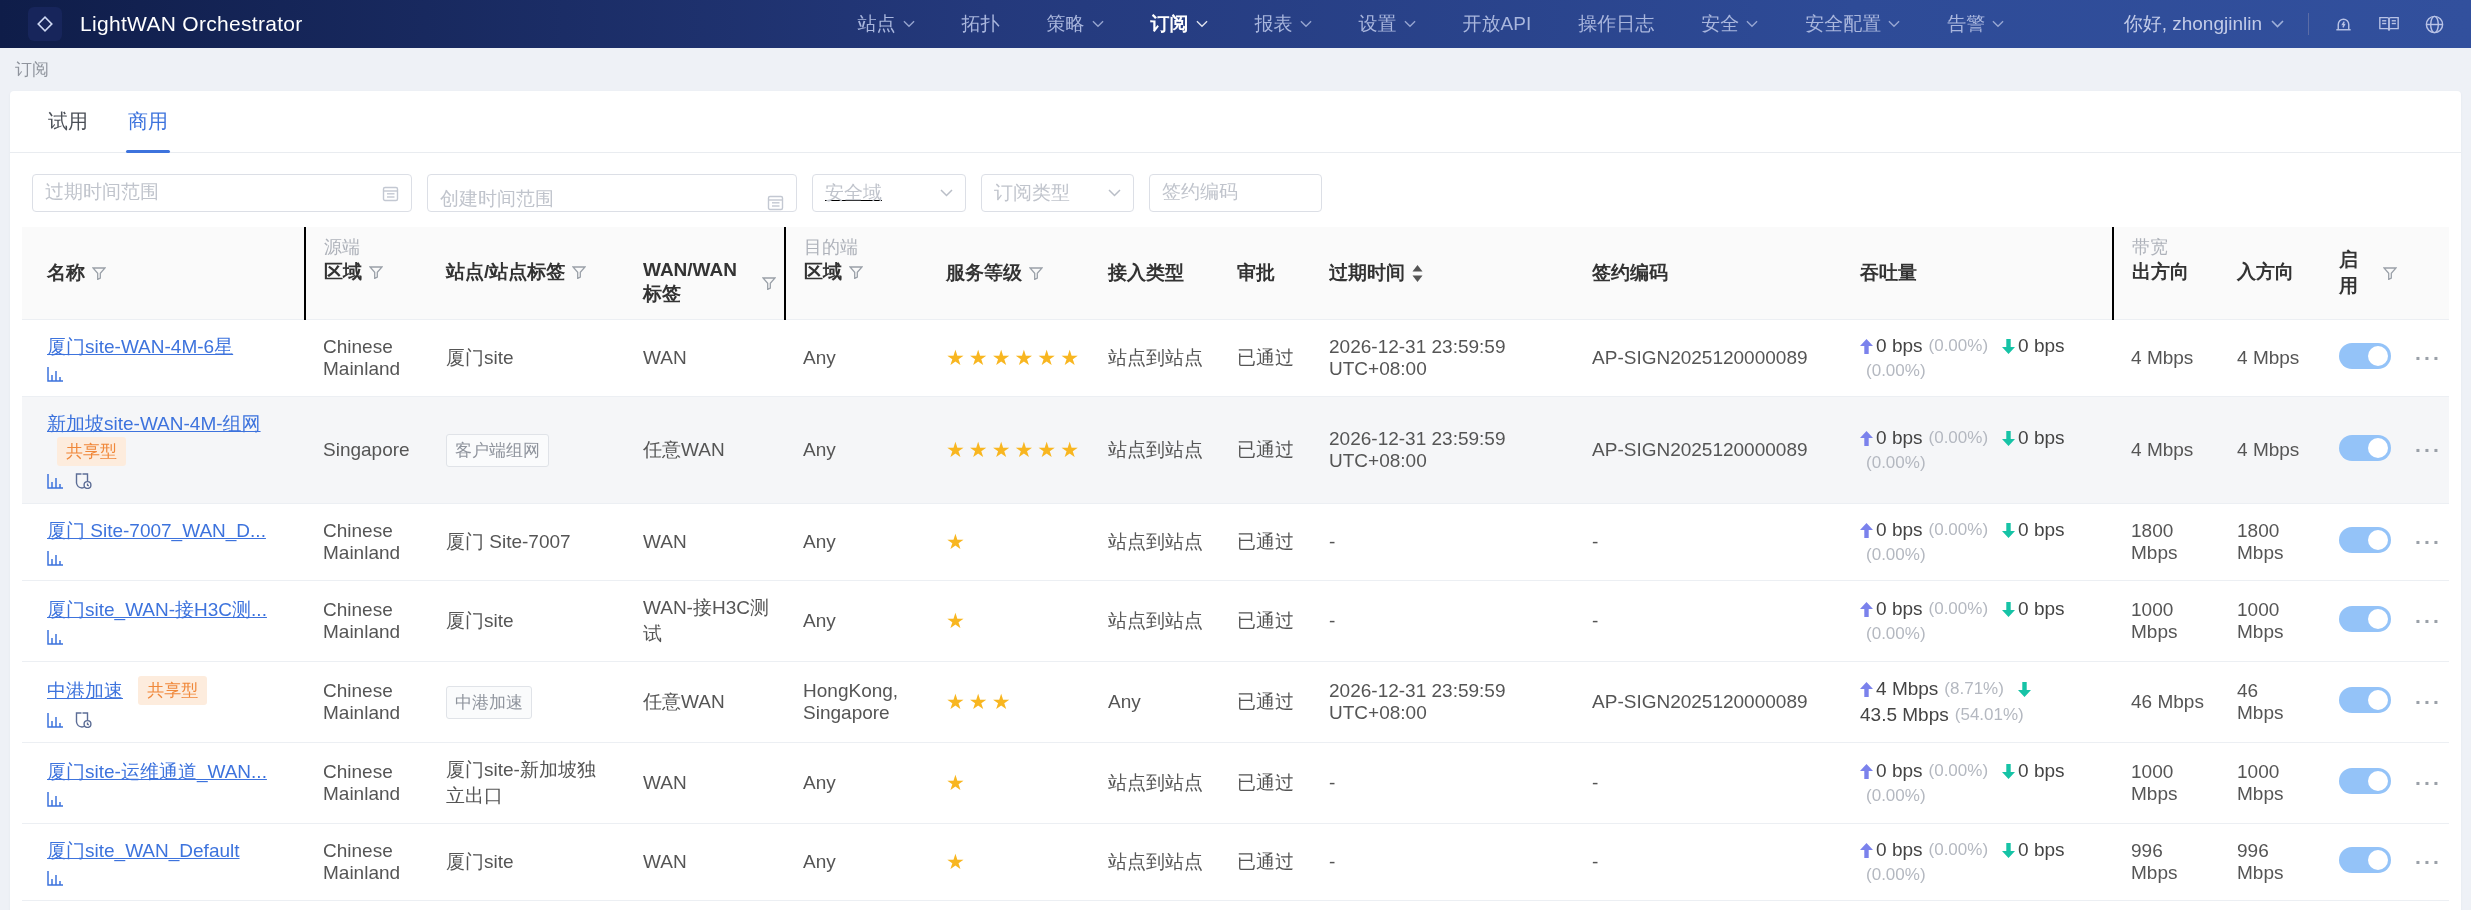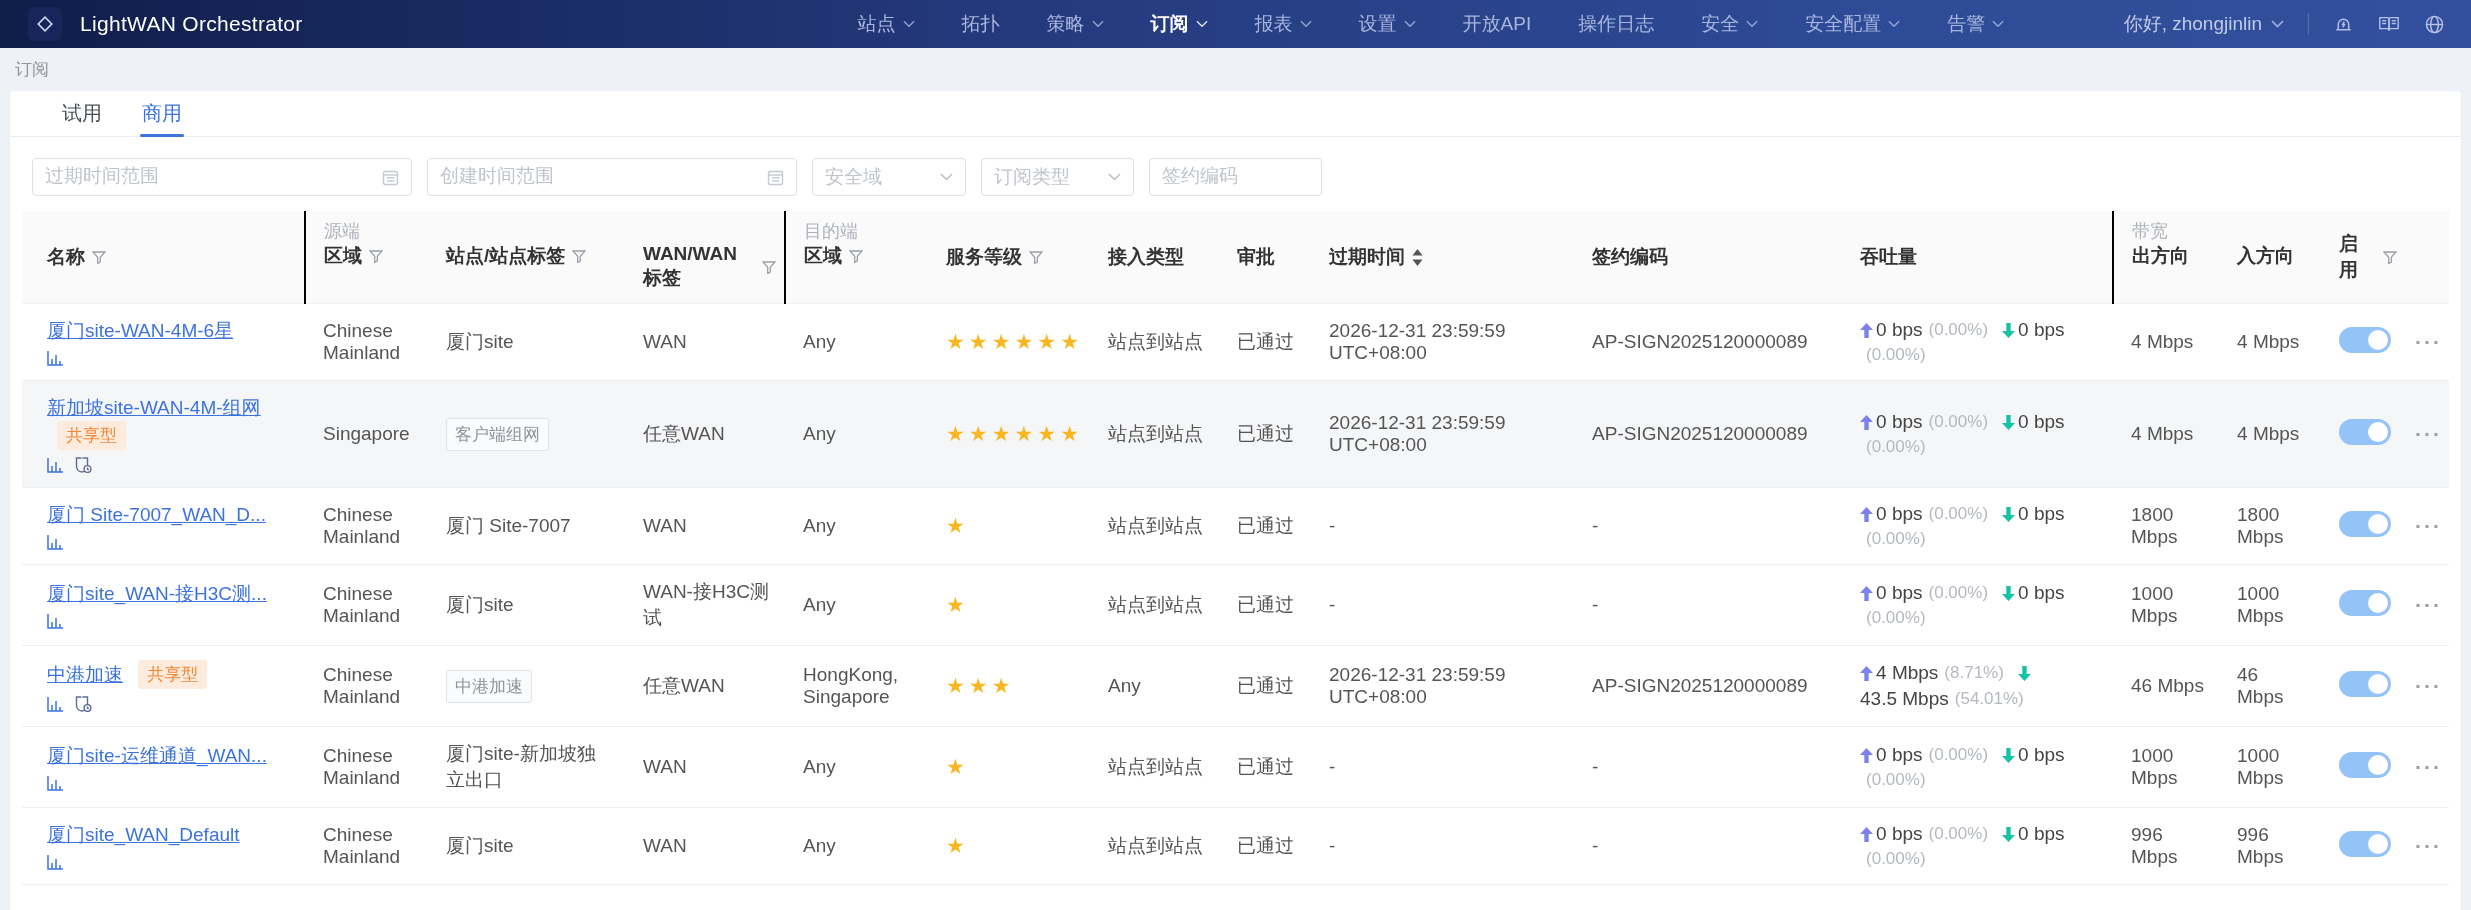--- a/index.html
+++ b/index.html
@@ -24,36 +24,36 @@
 
   
   .breadcrumb { height:43px; display:flex; align-items:center; padding-left:15px;
     color:#8f949d; font-size:17px; background:#eef1f6; }
 
   
   .card { position:absolute; left:10px; right:10px; top:91px; bottom:0;
     background:#ffffff; border-radius:4px 4px 0 0; box-shadow:0 1px 3px rgba(30,50,90,.05); }
 
   
-  .tabs { display:flex; gap:36px; padding-left:50px; border-bottom:1px solid #e9ecf0; height:46px; }
+  .tabs { display:flex; gap:36px; padding-left:36px; border-bottom:1px solid #e9ecf0; height:62px; }
   .tab { font-size:20px; color:#4a4f57; display:flex; align-items:center; position:relative;
     cursor:pointer; padding:0 2px; }
   .tab.active { color:#3D73DD; }
   .tab.active::after { content:''; position:absolute; left:0; right:0; bottom:-1px; height:3px;
     background:#3D73DD; border-radius:2px; }
 
   
   .filters { display:flex; gap:15px; padding:21px 0 15px 22px; }
   .f-box { height:38px; border:1px solid #dcdfe6; border-radius:4px; background:#fff;
     display:flex; align-items:center; padding:0 12px; }
   .f-box input { border:none; outline:none; font-size:19px; color:#5a5f66; width:100%;
     font-family:Liberation Mono, monospace; background:transparent; }
   .f-box input::placeholder { color:#c0c4cc; }
-  .f-date1 { width:380px; } .f-date2 { width:370px; }
-  .f-sel1 { width:154px; } .f-sel2 { width:153px; } .f-text { width:173px; }
+  .f-date1 { width:380px; } .f-date2 { width:370px;align-items:flex-end; }
+  .f-sel1 { width:154px;text-decoration:underline; } .f-sel2 { width:153px; } .f-text { width:173px; }
   .f-sel-label { flex:1; font-size:19px; color:#c0c4cc; }
   .f-ico { flex:0 0 auto; display:flex; align-items:center; margin-left:8px; }
 
   
   table.sub { margin-left:12px; width:2427px; border-collapse:collapse; table-layout:fixed; }
   thead th { background:#fafafa; text-align:left; font-weight:600; color:#333;
     font-size:19px; }
   thead tr.h-top th { height:30px; }
   thead tr.h-sub th { height:30px; padding:0 8px 12px 18px; vertical-align:top; }
   th.h-single { vertical-align:middle; padding-left:18px; }

